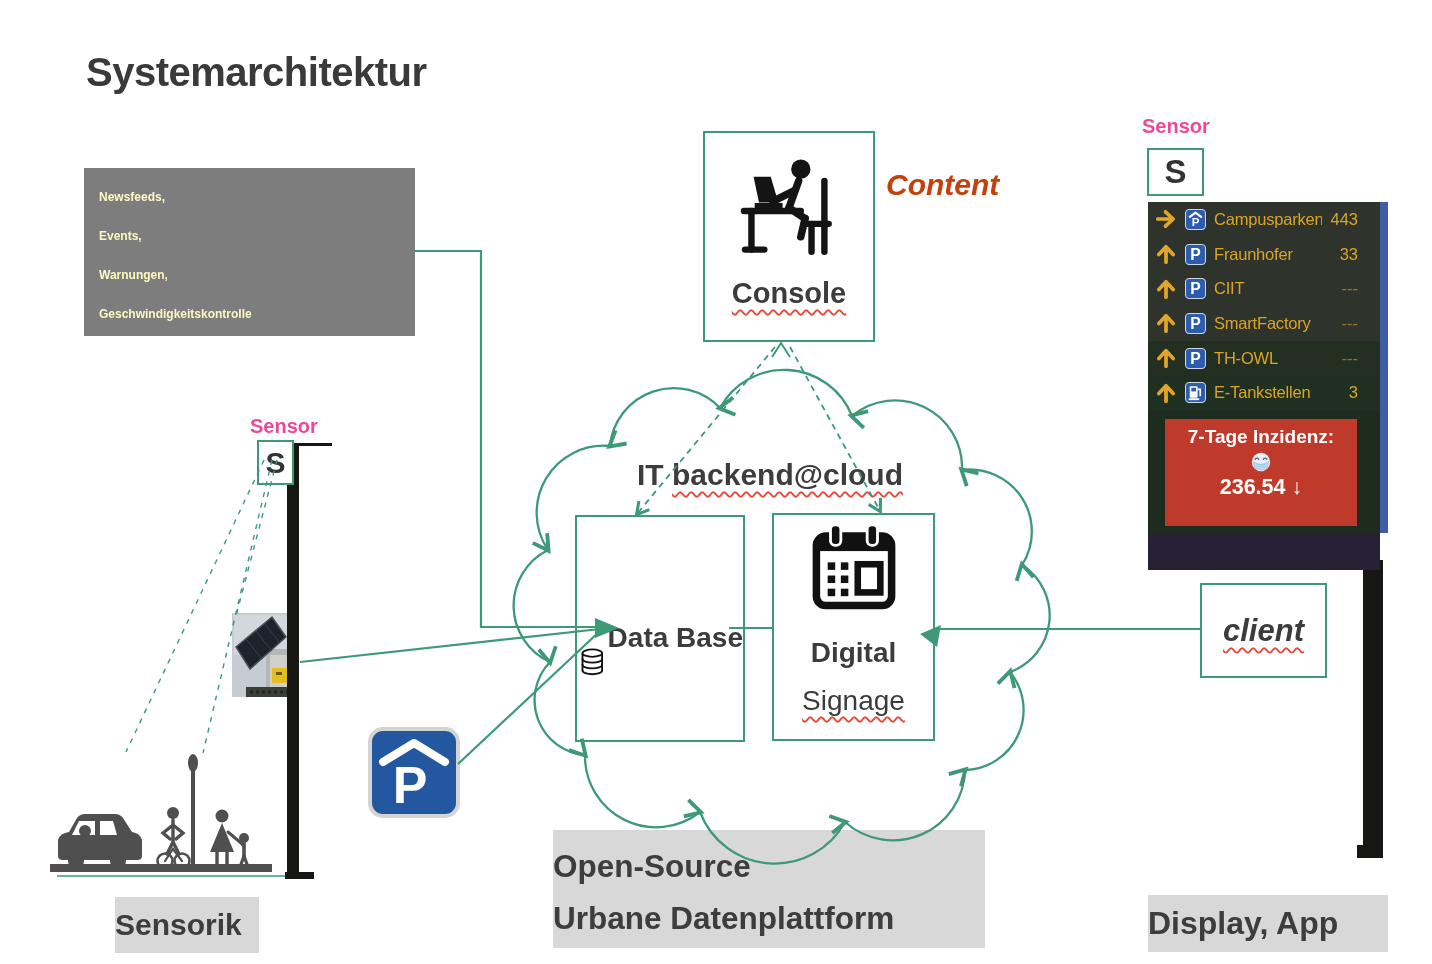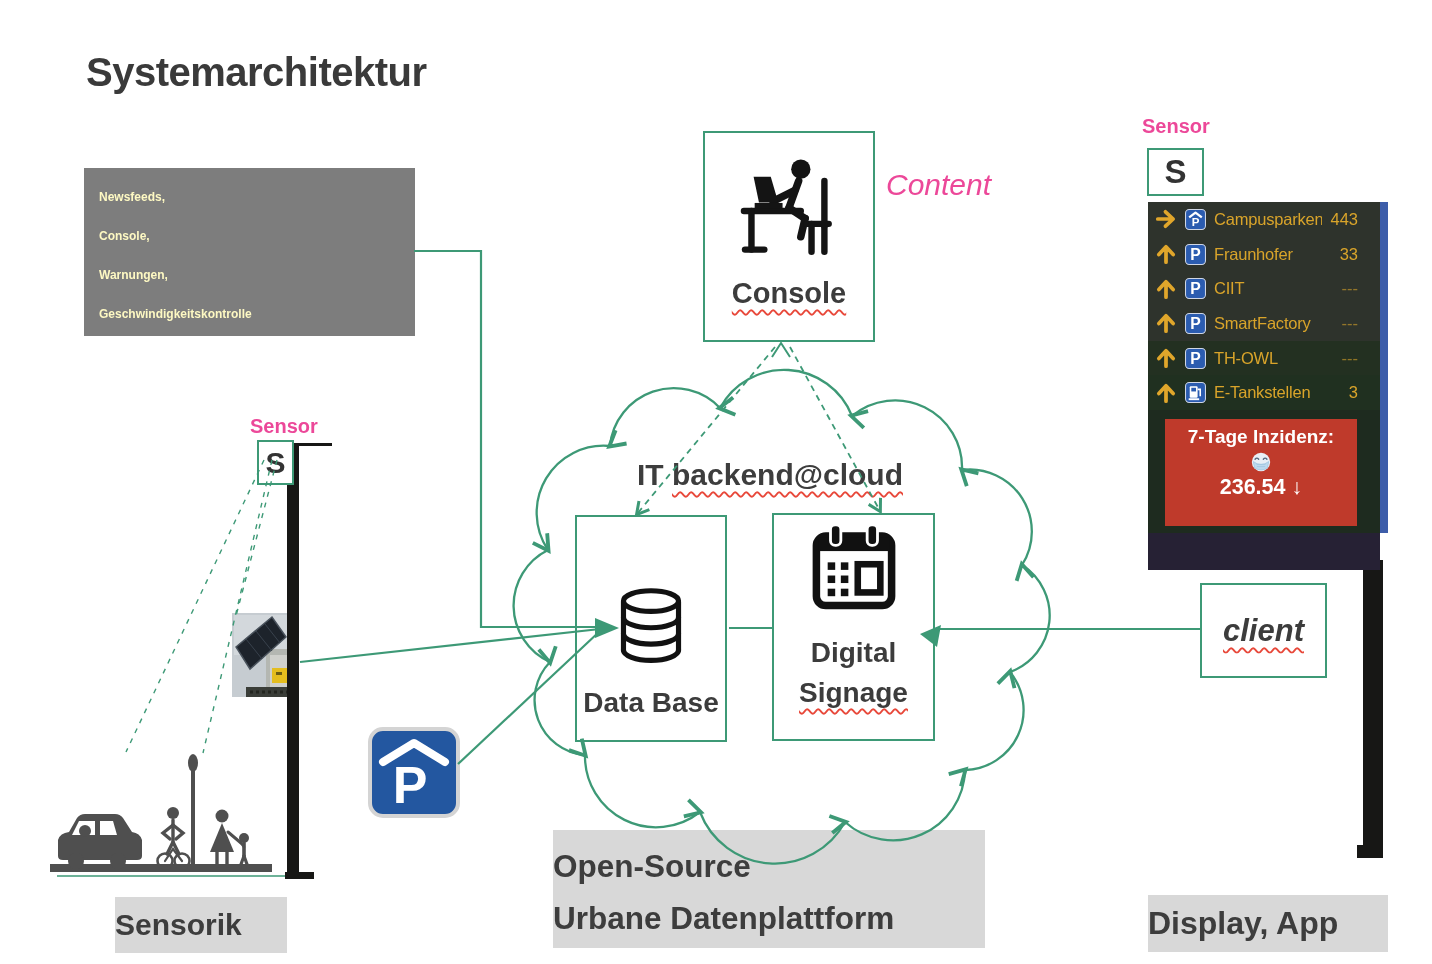--- a/index.html
+++ b/index.html
@@ -11,37 +11,37 @@
   .page-title{left:86px;top:50px;font-size:40px;font-weight:700;color:#3a3a3a;letter-spacing:-.5px;}
 
   
   .newsfeeds{left:84px;top:168px;width:331px;height:168px;background:#7d7d7d;padding:10px 0 0 15px;box-sizing:border-box;}
   .newsfeeds div{color:#fef9c3;font-size:12px;font-weight:600;line-height:39px;white-space:nowrap;}
 
   
   .console-box{left:703px;top:131px;width:172px;height:211px;background:#fff;border:2.5px solid #3d9976;box-sizing:border-box;display:flex;flex-direction:column;align-items:center;z-index:20;}
   .console-label{font-size:29px;font-weight:600;color:#3c3c3c;margin-top:2px;}
   .caption{left:886px;top:168px;z-index:20;}
-  .caption div{font-size:30px;font-style:italic;font-weight:400;color:#ec4899;}
+  .caption div{font-size:30px;font-style:italic;font-weight:700;color:#c2410c;}
   .caption .l2{margin-top:34px;}
 
   .wavy{text-decoration:underline;text-decoration-style:wavy;text-decoration-color:#e8483a;text-decoration-thickness:1.6px;text-underline-offset:6px;}
   .mgmt{border-bottom:2px solid #3c3c3c;}
 
   
   .cloud-label{left:560px;top:458px;width:420px;text-align:center;font-size:30px;font-weight:600;color:#3d3d3d;z-index:20;}
 
   
-  .db-box{left:575px;top:515px;width:152px;height:227px;background:#fff;border:2px solid #3d9976;box-sizing:border-box;display:flex;flex-direction:column;align-items:center;z-index:20;}
+  .db-box{left:575px;top:515px;width:170px;height:227px;background:#fff;border:2px solid #3d9976;box-sizing:border-box;display:flex;flex-direction:row;align-items:center;z-index:20;justify-content:center;}
   .db-box svg{margin-top:66px;}
   .db-label{font-size:28px;font-weight:600;color:#3c3c3c;margin-top:18px;white-space:nowrap;}
   .ds-box{left:772px;top:513px;width:163px;height:228px;background:#fff;border:2px solid #3d9976;box-sizing:border-box;display:flex;flex-direction:column;align-items:center;z-index:20;}
   .ds-box svg{margin-top:6px;}
   .ds-l1{font-size:28px;font-weight:600;margin-top:22px;}
-  .ds-l2{font-size:28px;font-weight:700;margin-top:8px;}
+  .ds-l2{font-size:28px;font-weight:400;margin-top:16px;}
 
   
   .client-box{left:1200px;top:583px;width:127px;height:95px;background:#fff;border:2.5px solid #3d9976;box-sizing:border-box;display:flex;align-items:center;justify-content:center;z-index:20;font-style:italic;}
   .client-box span{font-size:31px;font-weight:600;}
 
   
   .sensor-label{font-size:20px;font-weight:600;color:#ec4899;}
   .sbox{background:#fff;border:2.5px solid #3d9976;box-sizing:border-box;display:flex;align-items:center;justify-content:center;font-weight:600;color:#333;z-index:15;}
 
   
@@ -69,36 +69,36 @@
   .purple-strip{position:absolute;left:0;top:331px;width:232px;height:37px;background:#262134;}
   .incidence{position:absolute;left:17px;top:217px;width:192px;height:107px;background:#bf3a2b;text-align:center;color:#fff;}
   .inc-title{font-size:19px;font-weight:600;margin-top:7px;}
   .inc-emoji{margin-top:3px;height:23px;}
   .inc-value{font-size:21.5px;font-weight:700;margin-top:1px;}
 
   
   .graybox{background:#d8d8d8;color:#3d3d3d;text-align:left;box-sizing:border-box;}
   .platform{left:553px;top:830px;width:432px;height:118px;padding-top:10px;}
   .platform div{font-size:31.5px;font-weight:600;line-height:52px;}
-  .sensorik{left:115px;top:897px;width:172px;height:56px;font-size:30px;font-weight:600;line-height:56px;}
+  .sensorik{left:115px;top:897px;width:144px;height:56px;font-size:30px;font-weight:600;line-height:56px;}
   .displayapp{left:1148px;top:895px;width:240px;height:57px;font-size:32px;font-weight:600;line-height:57px;}
 
   
   .lines{position:absolute;left:0;top:0;z-index:50;pointer-events:none;}
 </style>
 </head>
 <body>
 
 <div class="canvas">
 
   <div class="abs page-title">Systemarchitektur</div>
 
   <div class="abs newsfeeds">
     <div>Newsfeeds,</div>
-    <div>Console,</div>
+    <div>Events,</div>
     <div>Warnungen,</div>
     <div>Geschwindigkeitskontrolle</div>
   </div>
 
   <div class="abs sensor-label" style="left:250px;top:415px;">Sensor</div>
   <div class="abs pole" style="left:287px;top:443px;width:12px;height:436px;"></div>
   <div class="abs pole" style="left:287px;top:443px;width:45px;height:3px;"></div>
   <div class="abs pole" style="left:285px;top:872px;width:29px;height:7px;"></div>
   <div class="abs sbox" style="left:257px;top:440px;width:37px;height:45px;font-size:30px;">
     <span>S</span>

